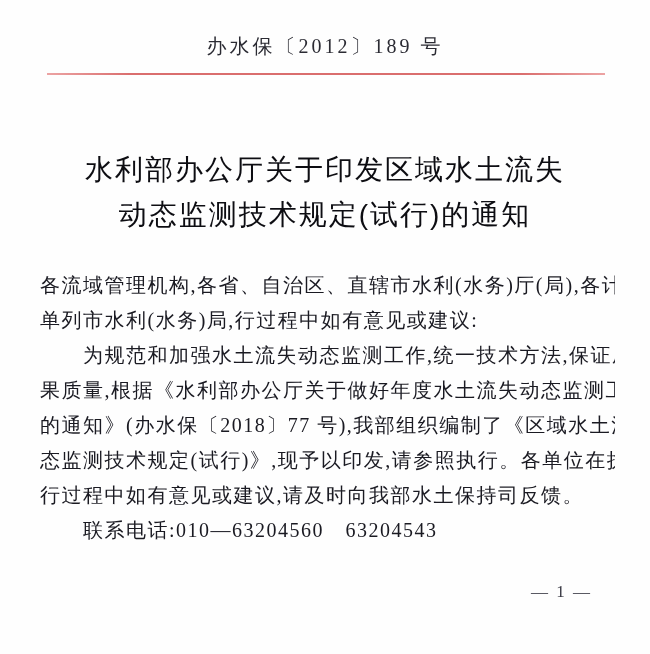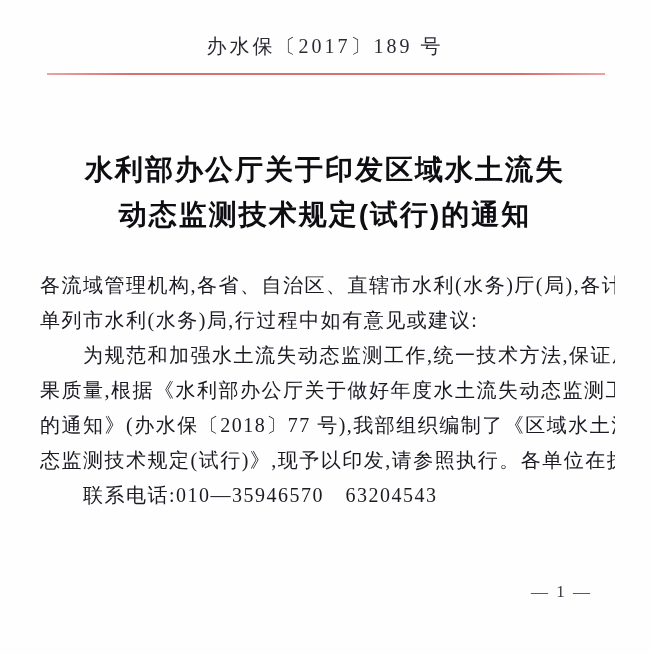--- a/index.html
+++ b/index.html
@@ -35,21 +35,21 @@
     border: none;
     background: linear-gradient(to right, #eca3a3, #da6e6e 15%, #da6e6e 85%, #eca3a3);
   }
   .title-block {
     position: absolute;
     top: 147px;
     left: 0;
     right: 0;
     text-align: center;
     font-family: "Liberation Sans", "DejaVu Sans", sans-serif;
-    font-weight: bold;
+    font-weight: normal;
     font-size: 28px;
     line-height: 45px;
     letter-spacing: 2px;
     color: #0d0d12;
   }
   .body-text {
     position: absolute;
     top: 268px;
     left: 40px;
     width: 575px;
@@ -70,34 +70,35 @@
     font-size: 17px;
     letter-spacing: 2px;
     color: #3c3c46;
   }
 </style>
 </head>
 <body>
 
 <div class="page">
 
-  <div class="doc-number">办水保〔2017〕189 号</div>
+  <div class="doc-number">办水保〔2012〕189 号</div>
 
   <div class="divider"></div>
 
   <div class="title-block">
     <div>水利部办公厅关于印发区域水土流失</div>
     <div>动态监测技术规定(试行)的通知</div>
   </div>
 
   <div class="body-text">
     <div class="body-line">各流域管理机构,各省、自治区、直辖市水利(水务)厅(局),各计划</div>
     <div class="body-line">单列市水利(水务)局,行过程中如有意见或建议:</div>
     <div class="body-line">　　为规范和加强水土流失动态监测工作,统一技术方法,保证成</div>
     <div class="body-line">果质量,根据《水利部办公厅关于做好年度水土流失动态监测工作</div>
     <div class="body-line">的通知》(办水保〔2018〕77 号),我部组织编制了《区域水土流失动</div>
     <div class="body-line">态监测技术规定(试行)》,现予以印发,请参照执行。各单位在执</div>
-    <div class="body-line">　　联系电话:010—35946570　63204543</div>
+    <div class="body-line">行过程中如有意见或建议,请及时向我部水土保持司反馈。</div>
+    <div class="body-line">　　联系电话:010—63204560　63204543</div>
   </div>
 
   <div class="page-number">— 1 —</div>
 
 </div>
 
 </body></html>

